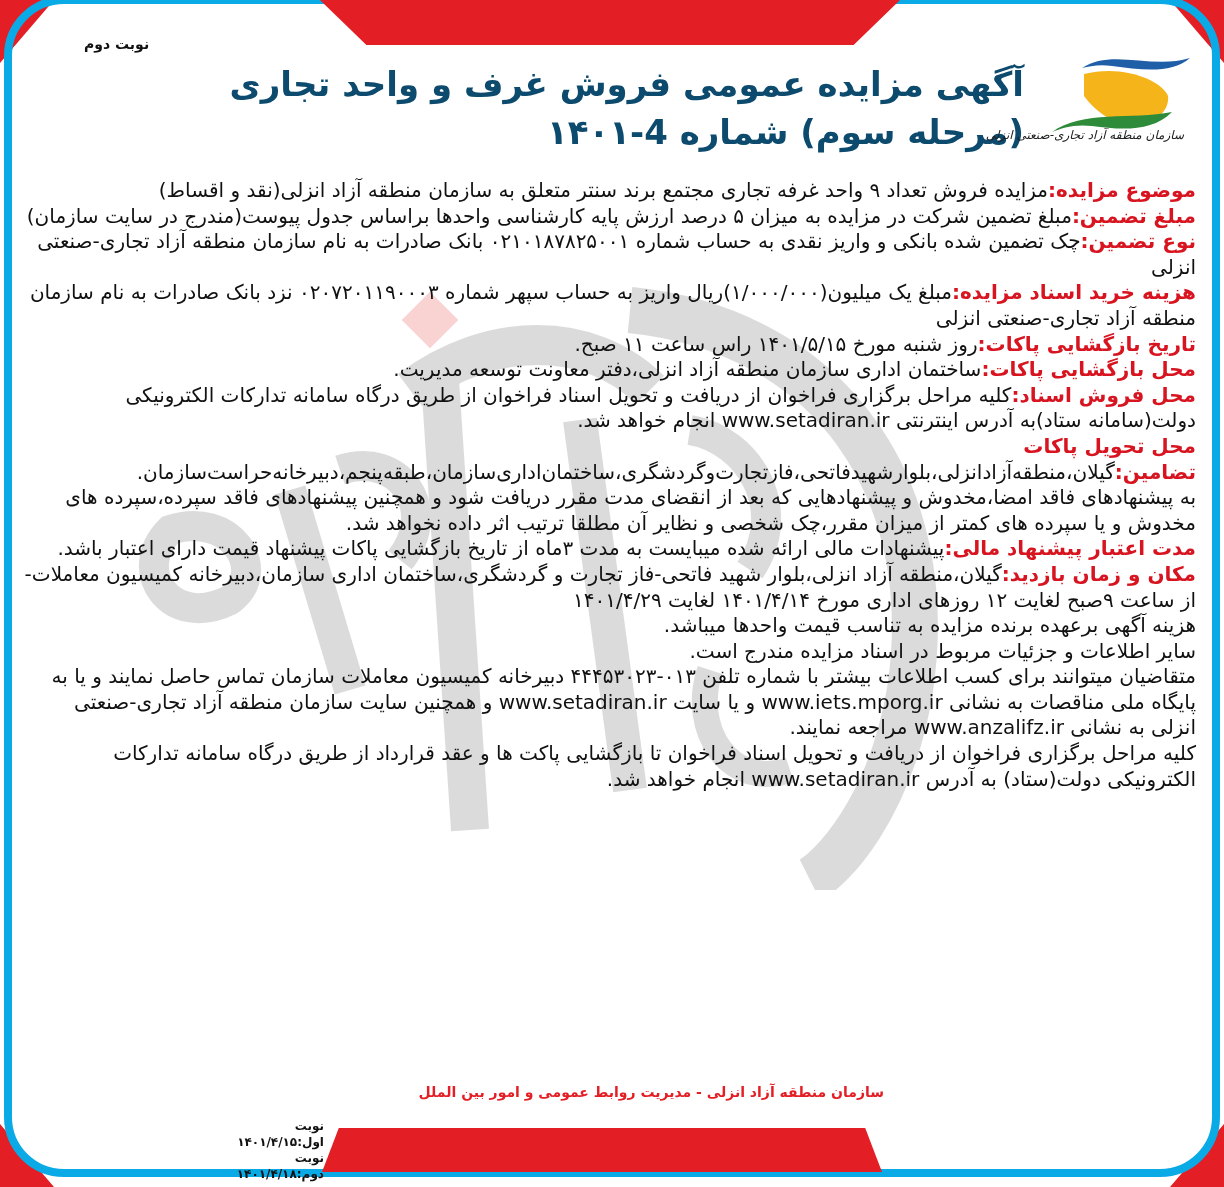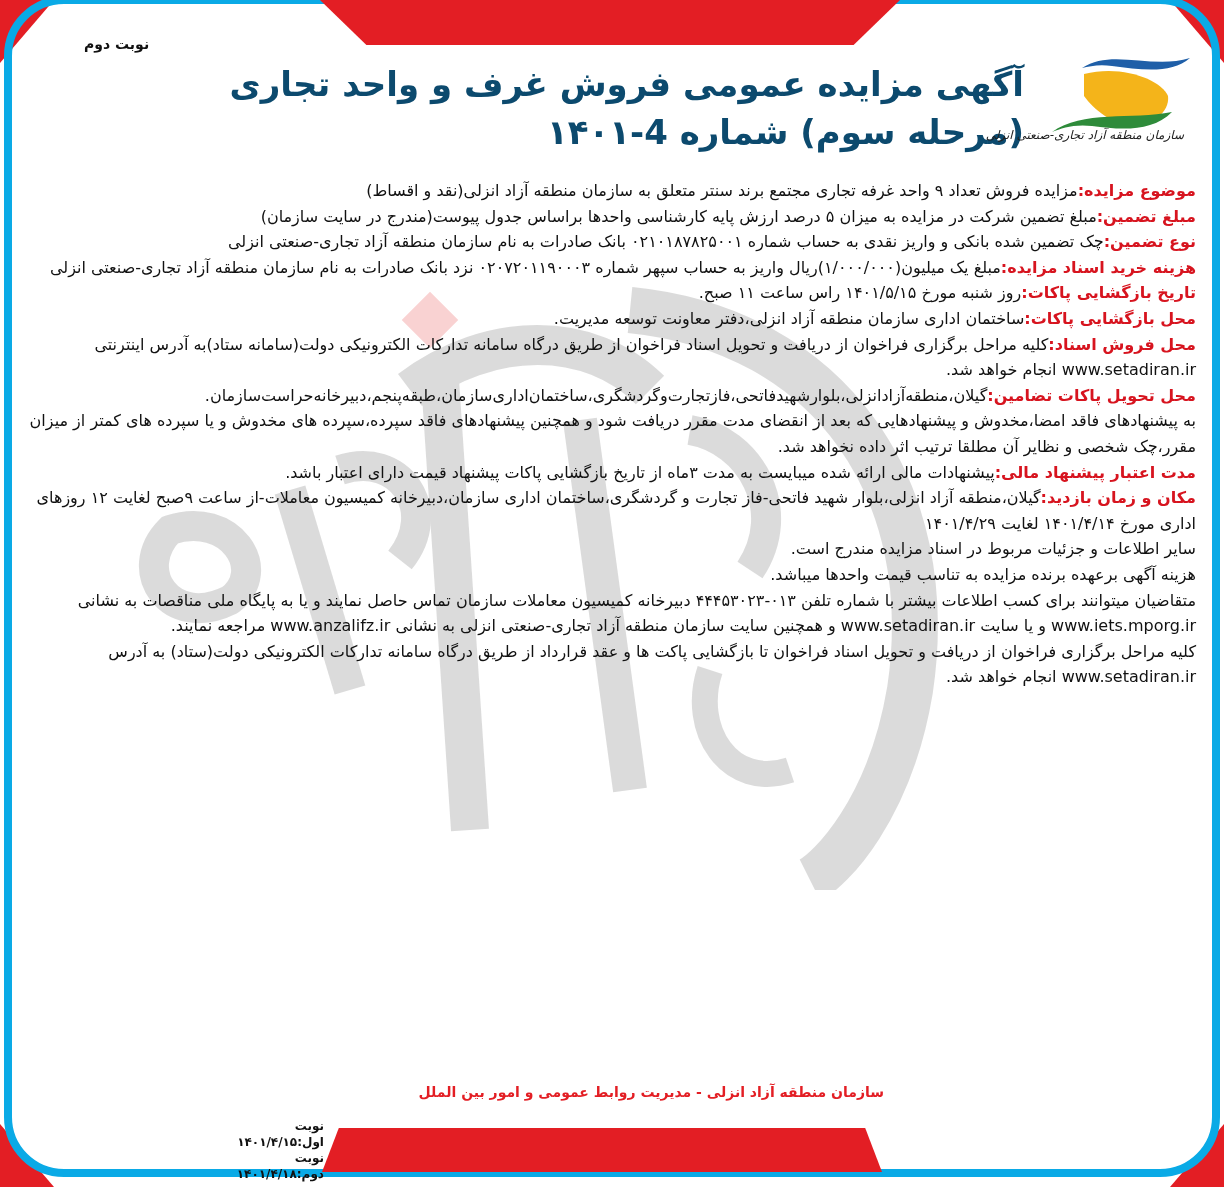--- a/index.html
+++ b/index.html
@@ -14,21 +14,21 @@
   .bottom-tab { position:absolute; left:322px; top:1128px; width:560px; height:44px; background:#e31e24; clip-path:polygon(3% 0, 97% 0, 100% 100%, 0 100%); }
 
   .logo { position:absolute; right:22px; top:40px; width:160px; height:110px; }
   .logo-caption { position:absolute; right:40px; top:128px; font-size:12px; color:#222; font-style:italic; direction:rtl; white-space:nowrap; }
   .nobat-top { position:absolute; left:84px; top:36px; font-size:14px; font-weight:bold; color:#111; direction:rtl; }
 
   .title { position:absolute; left:188px; right:200px; top:60px; text-align:right; direction:rtl; color:#0c4a6e; font-weight:bold; font-size:34px; line-height:48px; }
 
   .watermark { position:absolute; left:110px; top:270px; width:840px; height:620px; opacity:0.35; pointer-events:none; }
 
-  .body-text { position:absolute; left:24px; right:28px; top:178px; direction:rtl; text-align:right; font-size:16px; line-height:25.6px; color:#111; }
+  .body-text { position:absolute; left:24px; right:28px; top:178px; direction:rtl; text-align:right; font-size:20px; line-height:25.6px; color:#111; }
   .body-text p { margin:0; }
   .lbl { color:#d7141f; font-weight:bold; }
 
   .footer-title { position:absolute; left:330px; right:340px; top:1084px; direction:rtl; color:#e31e24; font-weight:bold; font-size:14px; }
   .footer-dates { position:absolute; left:212px; top:1118px; direction:rtl; font-size:12px; font-weight:bold; line-height:16px; color:#111; width:112px; }
 </style>
 </head>
 <body>
 
 <div class="frame-corner fc-tl"></div>
@@ -71,22 +71,22 @@
   <p><span class="lbl">مبلغ تضمین:</span><span>مبلغ تضمین شرکت در مزایده به میزان ۵ درصد ارزش پایه کارشناسی واحدها براساس جدول پیوست(مندرج در سایت سازمان)</span></p>
   <p><span class="lbl">نوع تضمین:</span><span>چک تضمین شده بانکی و واریز نقدی به حساب شماره ۰۲۱۰۱۸۷۸۲۵۰۰۱ بانک صادرات به نام سازمان منطقه آزاد تجاری-صنعتی انزلی</span></p>
   <p><span class="lbl">هزینه خرید اسناد مزایده:</span><span>مبلغ یک میلیون(۱/۰۰۰/۰۰۰)ریال واریز به حساب سپهر شماره ۰۲۰۷۲۰۱۱۹۰۰۰۳ نزد بانک صادرات به نام سازمان منطقه آزاد تجاری-صنعتی انزلی</span></p>
   <p><span class="lbl">تاریخ بازگشایی پاکات:</span><span>روز شنبه مورخ ۱۴۰۱/۵/۱۵ راس ساعت ۱۱ صبح.</span></p>
   <p><span class="lbl">محل بازگشایی پاکات:</span><span>ساختمان اداری سازمان منطقه آزاد انزلی،دفتر معاونت توسعه مدیریت.</span></p>
   <p><span class="lbl">محل فروش اسناد:</span><span>کلیه مراحل برگزاری فراخوان از دریافت و تحویل اسناد فراخوان از طریق درگاه سامانه تدارکات الکترونیکی دولت(سامانه ستاد)به آدرس اینترنتی www.setadiran.ir انجام خواهد شد.</span></p>
   <p><span class="lbl">محل تحویل پاکات تضامین:</span><span>گیلان،منطقه‌آزادانزلی،بلوارشهیدفاتحی،فازتجارت‌وگردشگری،ساختمان‌اداری‌سازمان،طبقه‌پنجم،دبیرخانه‌حراست‌سازمان.</span></p>
   <p><span>به پیشنهادهای فاقد امضا،مخدوش و پیشنهادهایی که بعد از انقضای مدت مقرر دریافت شود و همچنین پیشنهادهای فاقد سپرده،سپرده های مخدوش و یا سپرده های کمتر از میزان مقرر،چک شخصی و نظایر آن مطلقا ترتیب اثر داده نخواهد شد.</span></p>
   <p><span class="lbl">مدت اعتبار پیشنهاد مالی:</span><span>پیشنهادات مالی ارائه شده میبایست به مدت ۳ماه از تاریخ بازگشایی پاکات پیشنهاد قیمت دارای اعتبار باشد.</span></p>
   <p><span class="lbl">مکان و زمان بازدید:</span><span>گیلان،منطقه آزاد انزلی،بلوار شهید فاتحی-فاز تجارت و گردشگری،ساختمان اداری سازمان،دبیرخانه کمیسیون معاملات-از ساعت ۹صبح لغایت ۱۲ روزهای اداری مورخ ۱۴۰۱/۴/۱۴ لغایت ۱۴۰۱/۴/۲۹</span></p>
+  <p><span>هزینه آگهی برعهده برنده مزایده به تناسب قیمت واحدها میباشد.</span></p>
   <p><span>سایر اطلاعات و جزئیات مربوط در اسناد مزایده مندرج است.</span></p>
-  <p><span>هزینه آگهی برعهده برنده مزایده به تناسب قیمت واحدها میباشد.</span></p>
   <p><span>متقاضیان میتوانند برای کسب اطلاعات بیشتر با شماره تلفن ۰۱۳-۴۴۴۵۳۰۲۳ دبیرخانه کمیسیون معاملات سازمان تماس حاصل نمایند و یا به پایگاه ملی مناقصات به نشانی www.iets.mporg.ir و یا سایت www.setadiran.ir و همچنین سایت سازمان منطقه آزاد تجاری-صنعتی انزلی به نشانی www.anzalifz.ir مراجعه نمایند.</span></p>
   <p><span>کلیه مراحل برگزاری فراخوان از دریافت و تحویل اسناد فراخوان تا بازگشایی پاکت ها و عقد قرارداد از طریق درگاه سامانه تدارکات الکترونیکی دولت(ستاد) به آدرس www.setadiran.ir انجام خواهد شد.</span></p>
 </div>
 
 <div class="footer-title">سازمان منطقه آزاد انزلی - مدیریت روابط عمومی و امور بین الملل</div>
 <div class="footer-dates">
   <div>نوبت اول:۱۴۰۱/۴/۱۵</div>
   <div>نوبت دوم:۱۴۰۱/۴/۱۸</div>
 </div>
 

